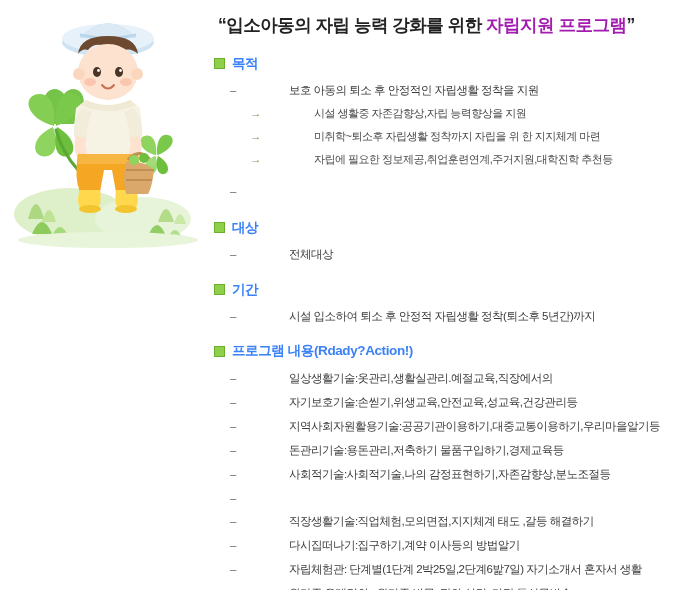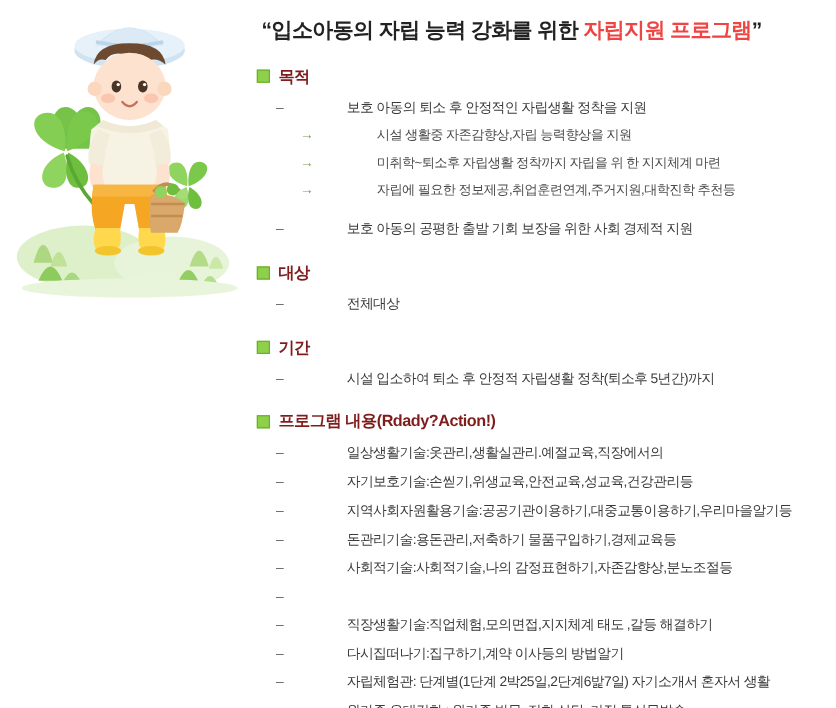--- a/index.html
+++ b/index.html
@@ -39,21 +39,21 @@
   .title {
     font-size: 17.5px;
     font-weight: bold;
     color: #222222;
     letter-spacing: -0.5px;
     line-height: 1.3;
     margin: 0 0 18px 4px;
     white-space: nowrap;
   }
   .title .accent {
-    color: #ef4444;
+    color: #a21caf;
   }
 
   .section {
     margin-bottom: 4px;
   }
 
   .section-head {
     display: flex;
     align-items: center;
     margin-bottom: 7px;
@@ -62,21 +62,21 @@
     width: 9px;
     height: 9px;
     background: #8ed04a;
     border: 1px solid #6cae2e;
     margin-right: 7px;
     flex: 0 0 auto;
   }
   .section-title {
     font-size: 13.5px;
     font-weight: bold;
-    color: #7f1d1d;
+    color: #3b82f6;
     letter-spacing: -0.4px;
   }
 
   .items {
     margin: 0 0 16px 0;
     padding: 0;
     list-style: none;
   }
   .item {
     display: flex;
@@ -239,21 +239,20 @@
         <span class="mark arrow">→</span>
         <span class="txt">미취학~퇴소후 자립생활 정착까지 자립을 위 한 지지체계 마련</span>
       </li>
       <li class="item lvl2">
         <span class="mark arrow">→</span>
         <span class="txt">자립에 필요한 정보제공,취업훈련연계,주거지원,대학진학 추천등</span>
       </li>
       <li class="gap"></li>
       <li class="item lvl1">
         <span class="mark dash">–</span>
-        <span class="txt">보호 아동의 공평한 출발 기회 보장을 위한 사회 경제적 지원</span>
       </li>
     </ul>
   </div>
 
   <div class="section section-daesang">
     <div class="section-head">
       <span class="sq"></span>
       <span class="section-title">대상</span>
     </div>
     <ul class="items">

